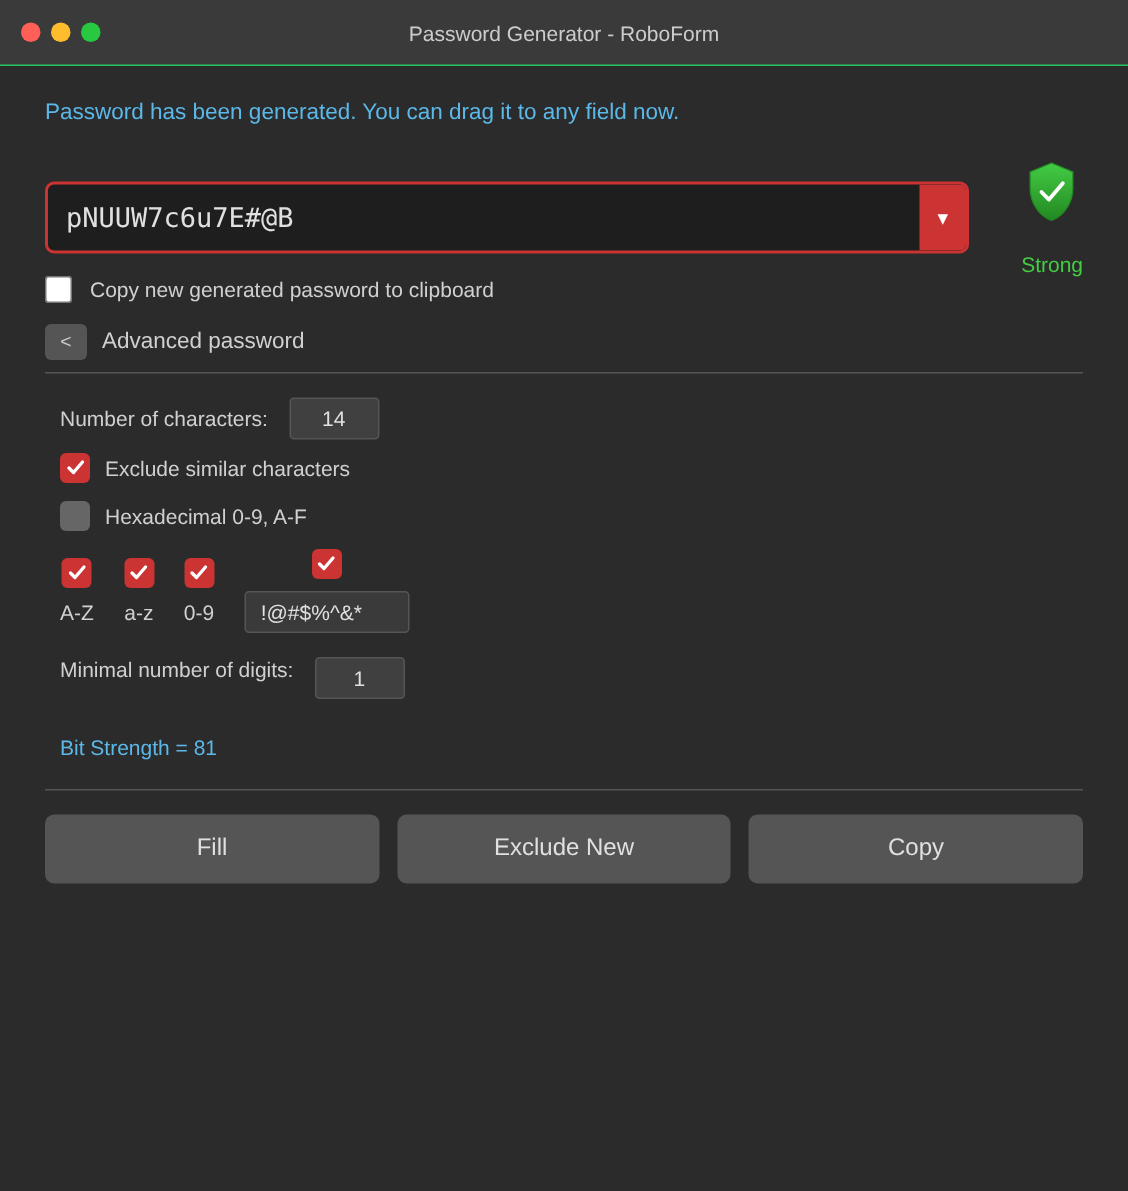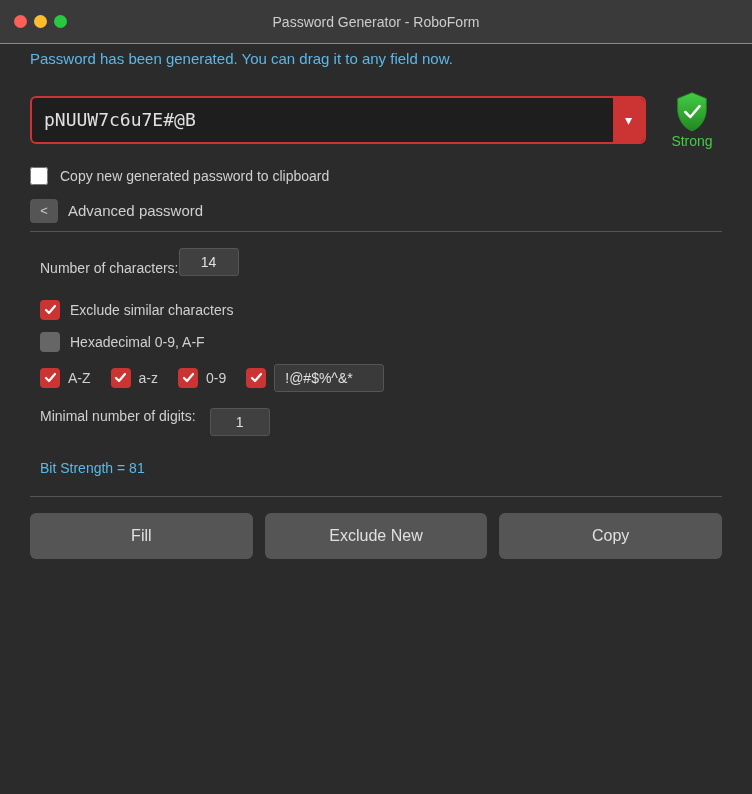--- a/index.html
+++ b/index.html
@@ -39,36 +39,35 @@
       width: 13px;
       height: 13px;
       border-radius: 50%;
     }
     .tl-close { background: #ff5f57; }
     .tl-minimize { background: #ffbd2e; }
     .tl-maximize { background: #28c941; }
 
     
     .content {
-      padding: 4px 30px;
+      padding: 20px 30px;
     }
 
     .status-msg {
       color: #5bb8e8;
       font-size: 15px;
       line-height: 1.5;
       margin-bottom: 20px;
     }
 
     
     .password-row {
       display: flex;
       align-items: center;
       gap: 16px;
-      margin-bottom: 18px;
     }
     .password-input-wrap {
       display: flex;
       align-items: center;
       border: 2px solid #cc3333;
       border-radius: 6px;
       background: #1e1e1e;
       flex: 1;
       overflow: hidden;
     }
@@ -90,22 +89,22 @@
       height: 44px;
       cursor: pointer;
       font-size: 14px;
       display: flex;
       align-items: center;
       justify-content: center;
     }
     .strength-indicator {
       display: flex;
       flex-direction: column;
-      align-items: center;
-      gap: 0;
+      align-items: flex-end;
+      gap: 19px;
       min-width: 60px;
     }
     .shield-icon {
       width: 42px;
       height: 42px;
     }
     .strength-label {
       color: #44cc44;
       font-size: 14px;
       font-weight: 500;
@@ -159,22 +158,23 @@
       background: #555;
       margin: 8px 0 16px 0;
     }
 
     
     .advanced-content {
       padding-left: 10px;
     }
     .chars-row {
       display: flex;
-      align-items: flex-end;
-      margin-bottom: 24px;
+      align-items: center;
+      gap: 14px;
+      margin-bottom: 9px;
     }
     .chars-label {
       font-size: 14px;
       color: #d0d0d0;
     }
     .number-input {
       background: #404040;
       border: 1px solid #555;
       color: #e0e0e0;
       font-size: 14px;
@@ -224,20 +224,21 @@
       display: flex;
       align-items: center;
       gap: 20px;
       margin-bottom: 16px;
       flex-wrap: wrap;
     }
     .char-option {
       display: flex;
       align-items: center;
       gap: 8px;
+      flex-direction: column;
     }
     .char-option-label {
       font-size: 14px;
       color: #d0d0d0;
     }
     .special-input {
       background: #3a3a3a;
       border: 1px solid #555;
       color: #e0e0e0;
       font-size: 14px;

